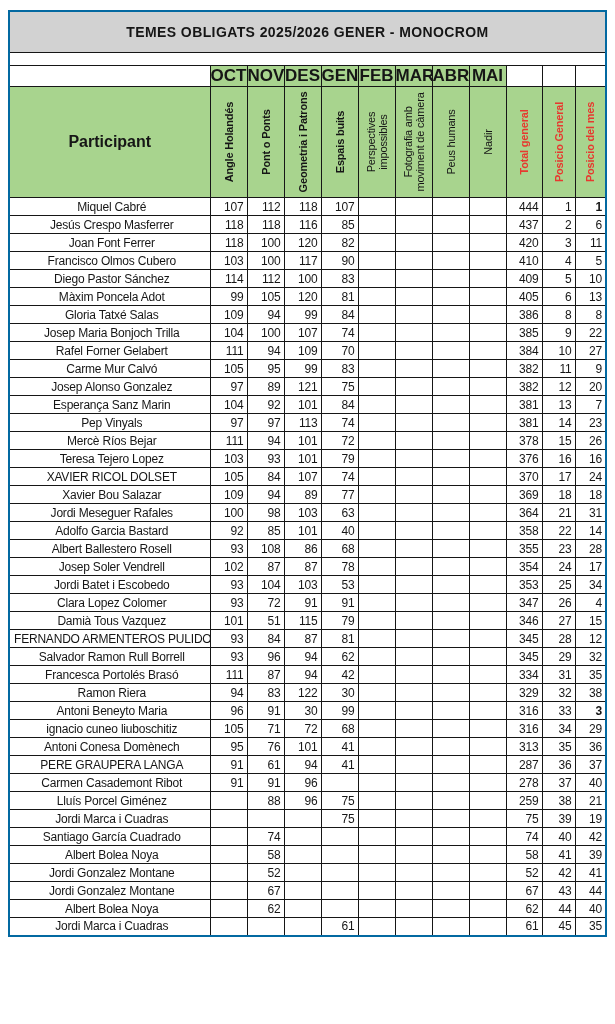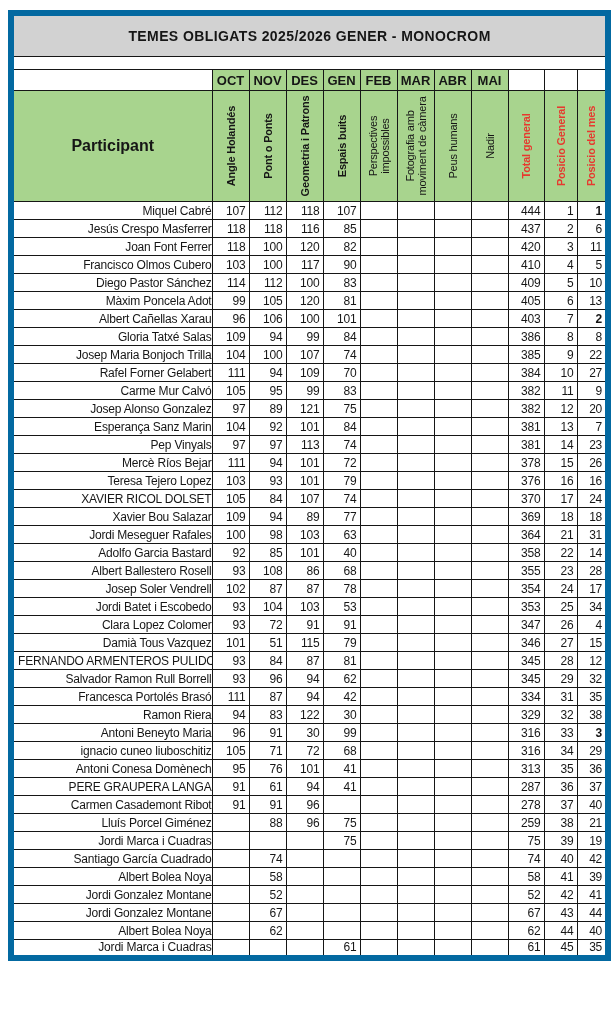--- a/index.html
+++ b/index.html
@@ -1,45 +1,45 @@
 <!DOCTYPE html>
 <html><head>
 <meta charset="utf-8">
 <style>
   html,body{margin:0;padding:0;background:#ffffff;}
   body{width:615px;height:1024px;position:relative;overflow:hidden;
        font-family:"Liberation Sans",sans-serif;color:#161616;}
   table.sheet{position:absolute;left:8px;top:10px;width:597px;
        border-collapse:collapse;table-layout:fixed;
-       border:6px solid #0369a1;}
+       border:2px solid #0369a1;}
   .sheet td,.sheet th{border:1px solid #161616;padding:0;overflow:hidden;}
   
   tr.title-row td{height:40px;background:#d2d2d2;text-align:center;
        vertical-align:middle;font-size:14px;font-weight:700;letter-spacing:.4px;}
   
   tr.gap-row td{height:12px;background:#ffffff;}
   
   tr.month-row th{height:20px;background:#a8d48e;text-align:center;
-       vertical-align:middle;font-size:13px;font-weight:700;}
+       vertical-align:middle;font-size:17px;font-weight:700;}
   tr.month-row td.month-blank,tr.month-row td.lead-blank{background:#ffffff;}
   
   tr.theme-row th{height:110px;background:#a8d48e;position:relative;
        vertical-align:middle;}
   tr.theme-row th .rot{position:absolute;top:50%;left:50%;width:104px;
        transform:translate(-50%,-50%) rotate(-90deg);
        font-size:11px;line-height:1.12;text-align:center;white-space:pre-line;
        font-weight:400;color:#161616;letter-spacing:-0.2px;}
   tr.theme-row th .rot.b{font-weight:700;}
   tr.theme-row th .rot.red{font-weight:700;color:#e7392f;}
   th.participant{font-size:16px;font-weight:700;text-align:center;}
   
   tr.data-row{height:18px;}
   tr.data-row td{background:#ffffff;font-size:12px;vertical-align:middle;
        letter-spacing:-0.2px;}
-  td.name{text-align:right;padding-left:4px;white-space:nowrap;margin-top:23px;}
+  td.name{text-align:center;padding-left:4px;white-space:nowrap;margin-top:23px;}
   td.num{text-align:right;padding-right:3px;font-variant-numeric:tabular-nums;}
   td.total{font-weight:400;}
   td.bold{font-weight:700;}
 </style>
 </head>
 <body>
 
 <table class="sheet">
   <colgroup>
     <col style="width:201px">
@@ -194,34 +194,20 @@
         <td class="num">81</td>
         <td class="num"></td>
         <td class="num"></td>
         <td class="num"></td>
         <td class="num"></td>
         <td class="num total">405</td>
         <td class="num">6</td>
         <td class="num">13</td>
       </tr>
       <tr class="data-row">
-        <td class="name">Albert Cañellas Xarau</td>
-        <td class="num">96</td>
-        <td class="num">106</td>
-        <td class="num">100</td>
-        <td class="num">101</td>
-        <td class="num"></td>
-        <td class="num"></td>
-        <td class="num"></td>
-        <td class="num"></td>
-        <td class="num total">403</td>
-        <td class="num">7</td>
-        <td class="num bold">2</td>
-      </tr>
-      <tr class="data-row">
         <td class="name">Gloria Tatxé Salas</td>
         <td class="num">109</td>
         <td class="num">94</td>
         <td class="num">99</td>
         <td class="num">84</td>
         <td class="num"></td>
         <td class="num"></td>
         <td class="num"></td>
         <td class="num"></td>
         <td class="num total">386</td>

